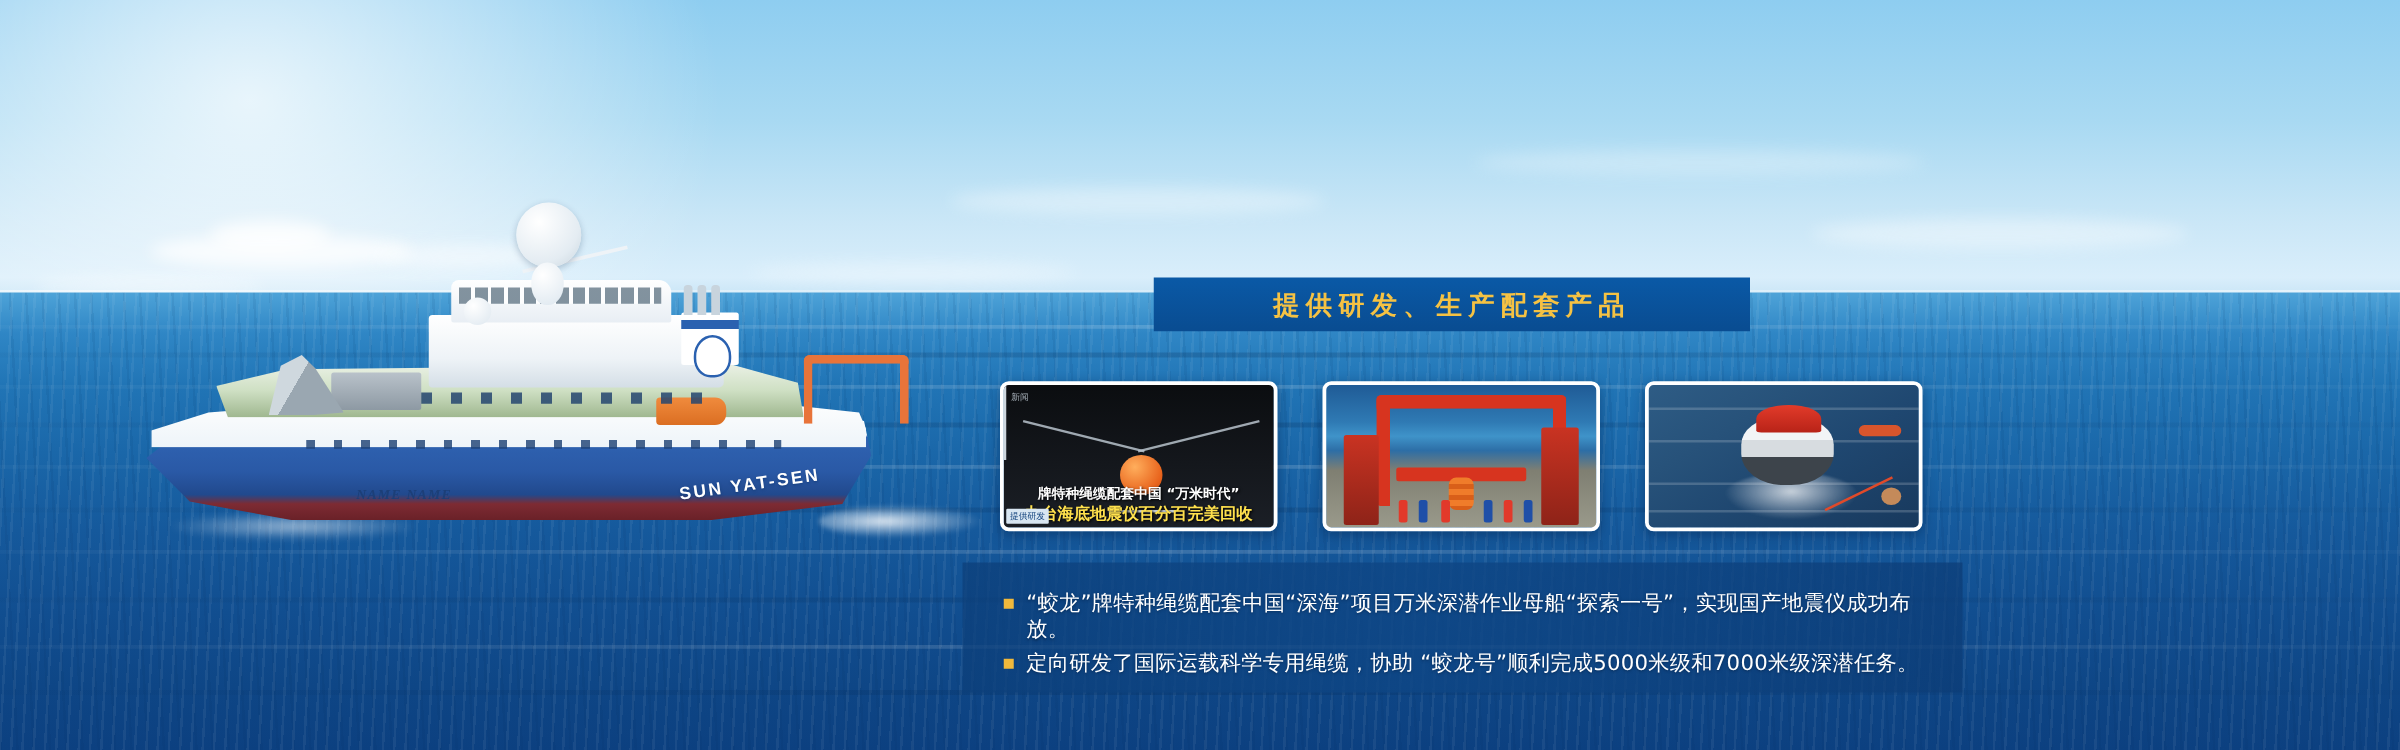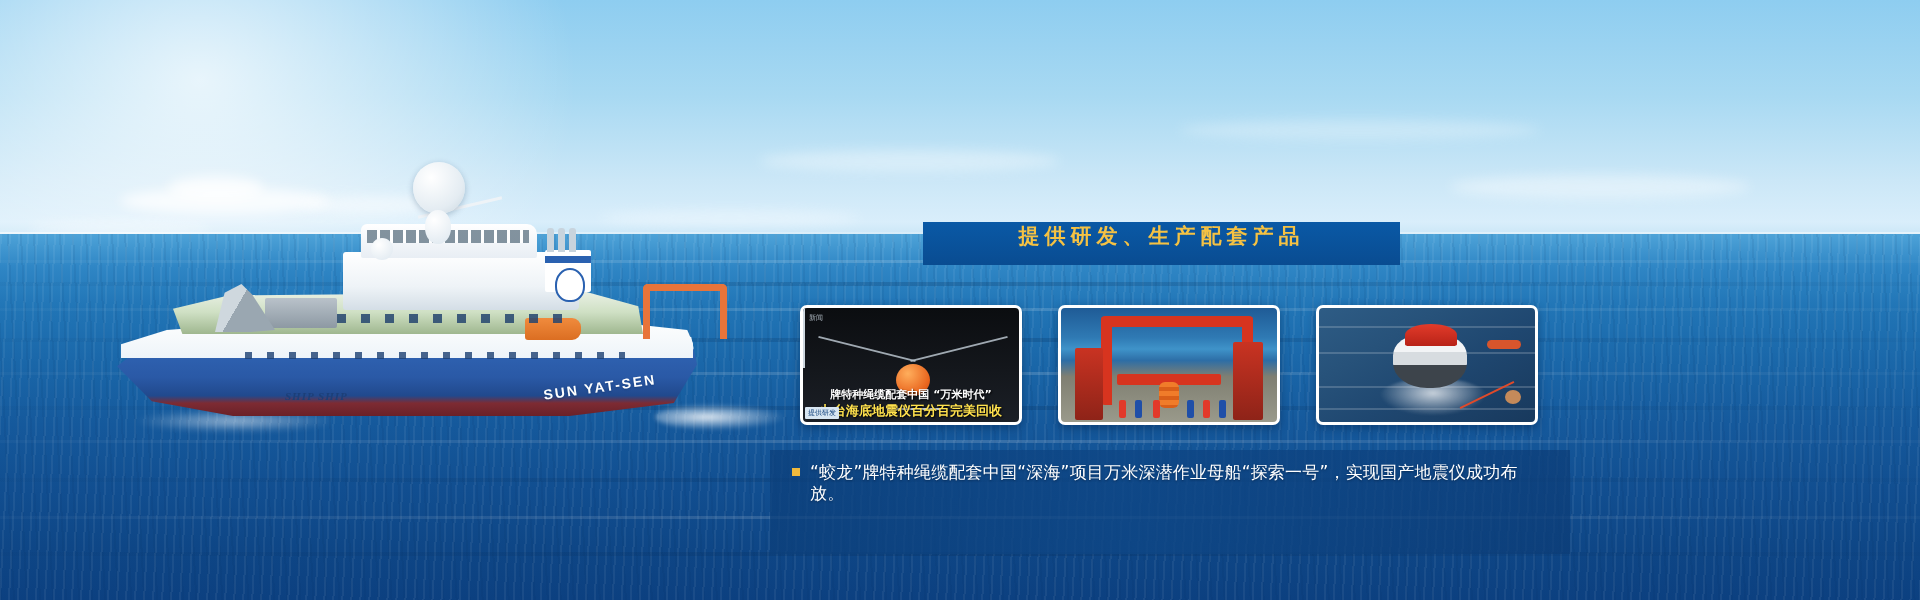--- a/index.html
+++ b/index.html
@@ -174,21 +174,21 @@
     background:linear-gradient(105deg,#cfe6f7 0%,#9dc8e8 14%,#3c7fc0 34%,#174d92 52%,#17539b 70%,#124a8c 86%,#0f4382 100%);
     -webkit-background-clip:text;background-clip:text;color:transparent;
     -webkit-text-fill-color:transparent;
     filter:drop-shadow(2px 3px 2px rgba(10,50,100,.28));
   }
 
   
   .subbar{
     position:absolute;left:923px;top:222px;width:477px;height:43px;
     background:linear-gradient(to bottom,#0a59a6,#094c91);
-    display:flex;align-items:flex-start;justify-content:center;
+    display:flex;align-items:center;justify-content:center;
   }
   .subbar span{
     color:#f5c243;font-size:21px;font-weight:700;letter-spacing:5px;
     font-family:"DejaVu Sans","Liberation Sans",sans-serif;
   }
 
   
   .thumbs{position:absolute;left:800px;top:305px;width:740px;height:120px;display:flex;gap:36px;}
   .thumb{
     position:relative;width:222px;height:120px;border-radius:7px;overflow:hidden;
@@ -251,21 +251,21 @@
   .t3 .boat{position:absolute;left:168px;top:32px;width:34px;height:9px;border-radius:6px;background:#d8552c;}
   .t3 .buoy{position:absolute;right:14px;bottom:18px;width:16px;height:14px;border-radius:50%;background:#c48a5a;}
   .t3 .rope{position:absolute;right:18px;bottom:26px;width:60px;height:2px;background:#e04a2a;transform:rotate(-26deg);}
 
   
   .bullets{
     position:absolute;left:770px;top:450px;width:800px;height:104px;
     background:linear-gradient(to right,rgba(12,63,122,.74),rgba(14,70,133,.82) 45%,rgba(12,60,118,.70));
     padding:12px 18px 10px 22px;box-sizing:border-box;
   }
-  .blist{list-style:none;margin:0;padding:0;}
+  .blist{list-style:none;margin:11px;padding:0;}
   .blist li{
     display:flex;align-items:flex-start;gap:10px;margin:0 0 7px 0;
     color:#ffffff;font-size:17px;line-height:1.22;letter-spacing:.2px;
     font-family:"DejaVu Sans","Liberation Sans",sans-serif;
     text-shadow:0 1px 2px rgba(2,25,55,.55);
   }
   .blist li:first-child{padding-left:12px;}
   .bsq{flex:0 0 auto;width:8px;height:8px;background:#f0b93c;margin-top:6px;}
   .blist li:first-child .bsq{margin-left:-12px;}
 </style>
@@ -317,21 +317,21 @@
     <div class="radome3"></div>
     <div class="funnel"></div>
     <div class="funnel-pipe fp1"></div>
     <div class="funnel-pipe fp2"></div>
     <div class="funnel-pipe fp3"></div>
     <div class="logo-badge"></div>
     <div class="aframe"></div>
     <div class="lifeboat"></div>
     <div class="winrow"></div>
     <div class="portrow"></div>
-    <div class="ship-name-aft">SHIP SHIP</div>
+    <div class="ship-name-aft">NAME NAME</div>
     <div class="ship-name-fwd">SUN YAT-SEN</div>
   </div>
 
 
   <div class="subbar">
     <span>提供研发、生产配套产品</span>
   </div>
 
   <div class="thumbs">
 
@@ -375,16 +375,20 @@
     </div>
 
   </div>
 
   <div class="bullets">
     <ul class="blist">
       <li>
         <span class="bsq"></span>
         <span>“蛟龙”牌特种绳缆配套中国“深海”项目万米深潜作业母船“探索一号”，实现国产地震仪成功布放。</span>
       </li>
+      <li>
+        <span class="bsq"></span>
+        <span>定向研发了国际运载科学专用绳缆，协助 “蛟龙号”顺利完成5000米级和7000米级深潜任务。</span>
+      </li>
     </ul>
   </div>
 
 </div>
 
 </body></html>

